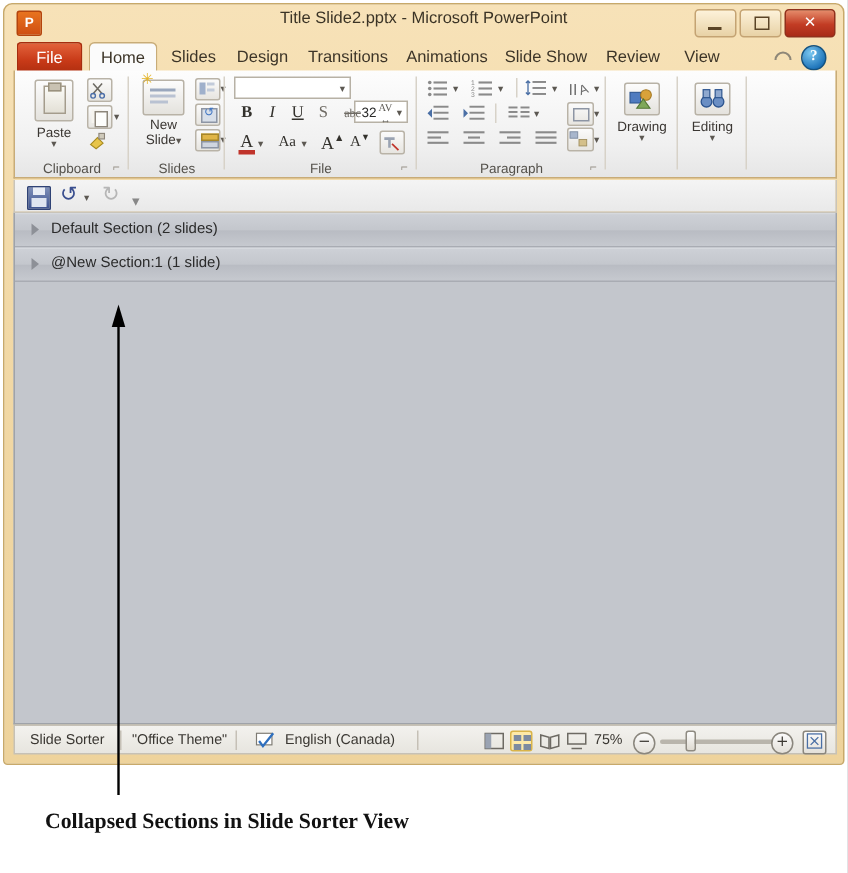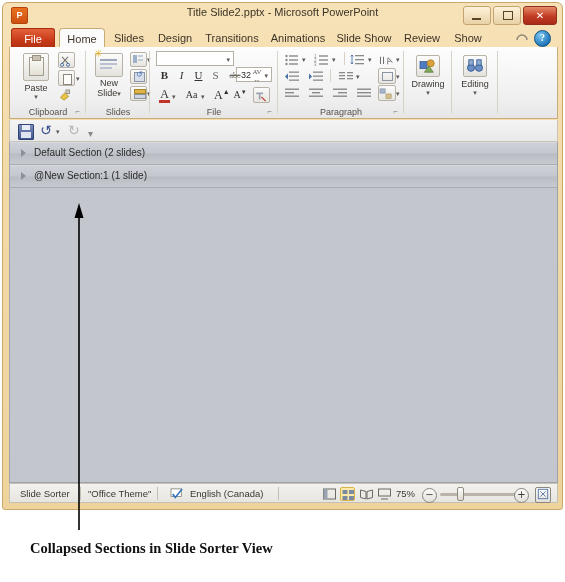--- a/index.html
+++ b/index.html
@@ -240,21 +240,21 @@
 
   <div class="tabstrip">
     <div class="tab file" style="left:8px;width:44px;">File</div>
     <div class="tab active" style="left:56px;width:46px;">Home</div>
     <div class="tab" style="left:106px;width:40px;">Slides</div>
     <div class="tab" style="left:150px;width:44px;">Design</div>
     <div class="tab" style="left:198px;width:62px;">Transitions</div>
     <div class="tab" style="left:264px;width:62px;">Animations</div>
     <div class="tab" style="left:330px;width:62px;">Slide Show</div>
     <div class="tab" style="left:396px;width:46px;">Review</div>
-    <div class="tab" style="left:446px;width:38px;">Show</div>
+    <div class="tab" style="left:446px;width:38px;">View</div>
   </div>
 
   <svg class="help-arc" viewBox="0 0 12 10">
     <path d="M1 8 A5 5 0 0 1 11 8" fill="none" stroke="#8e8778" stroke-width="1.4"></path>
   </svg>
   <div class="help-btn">?</div>
 
   <div class="ribbon">
 
     <div class="group" style="left:0;width:76px;">

